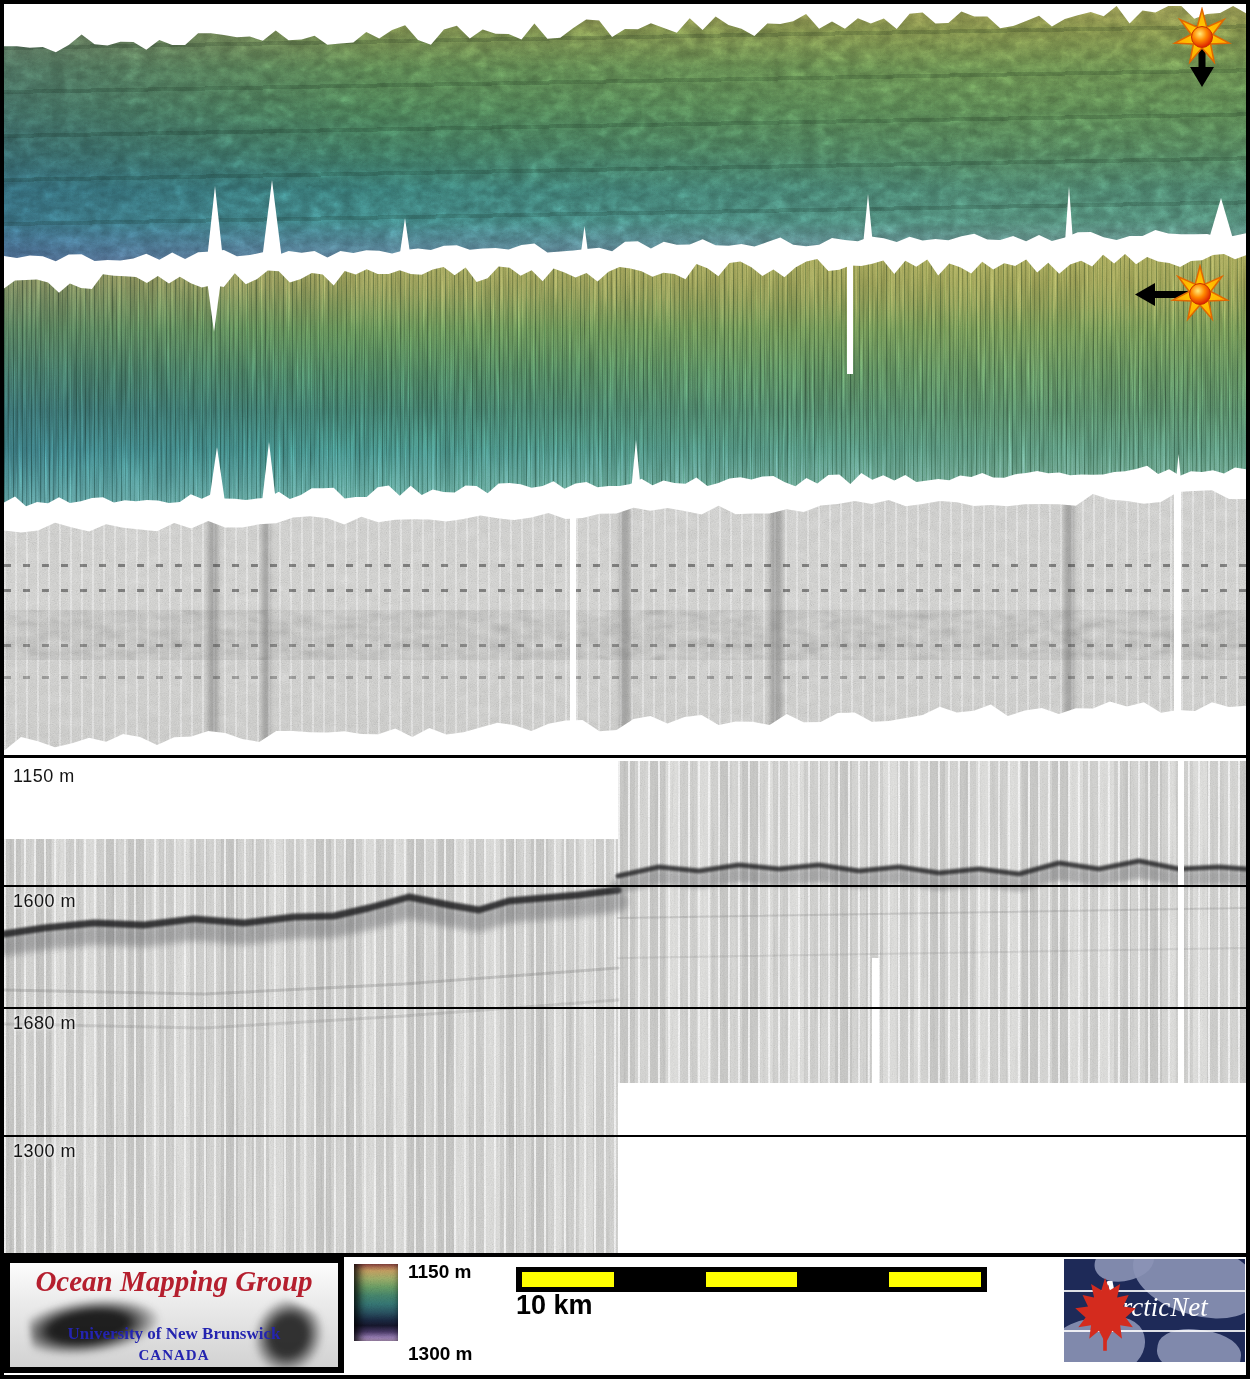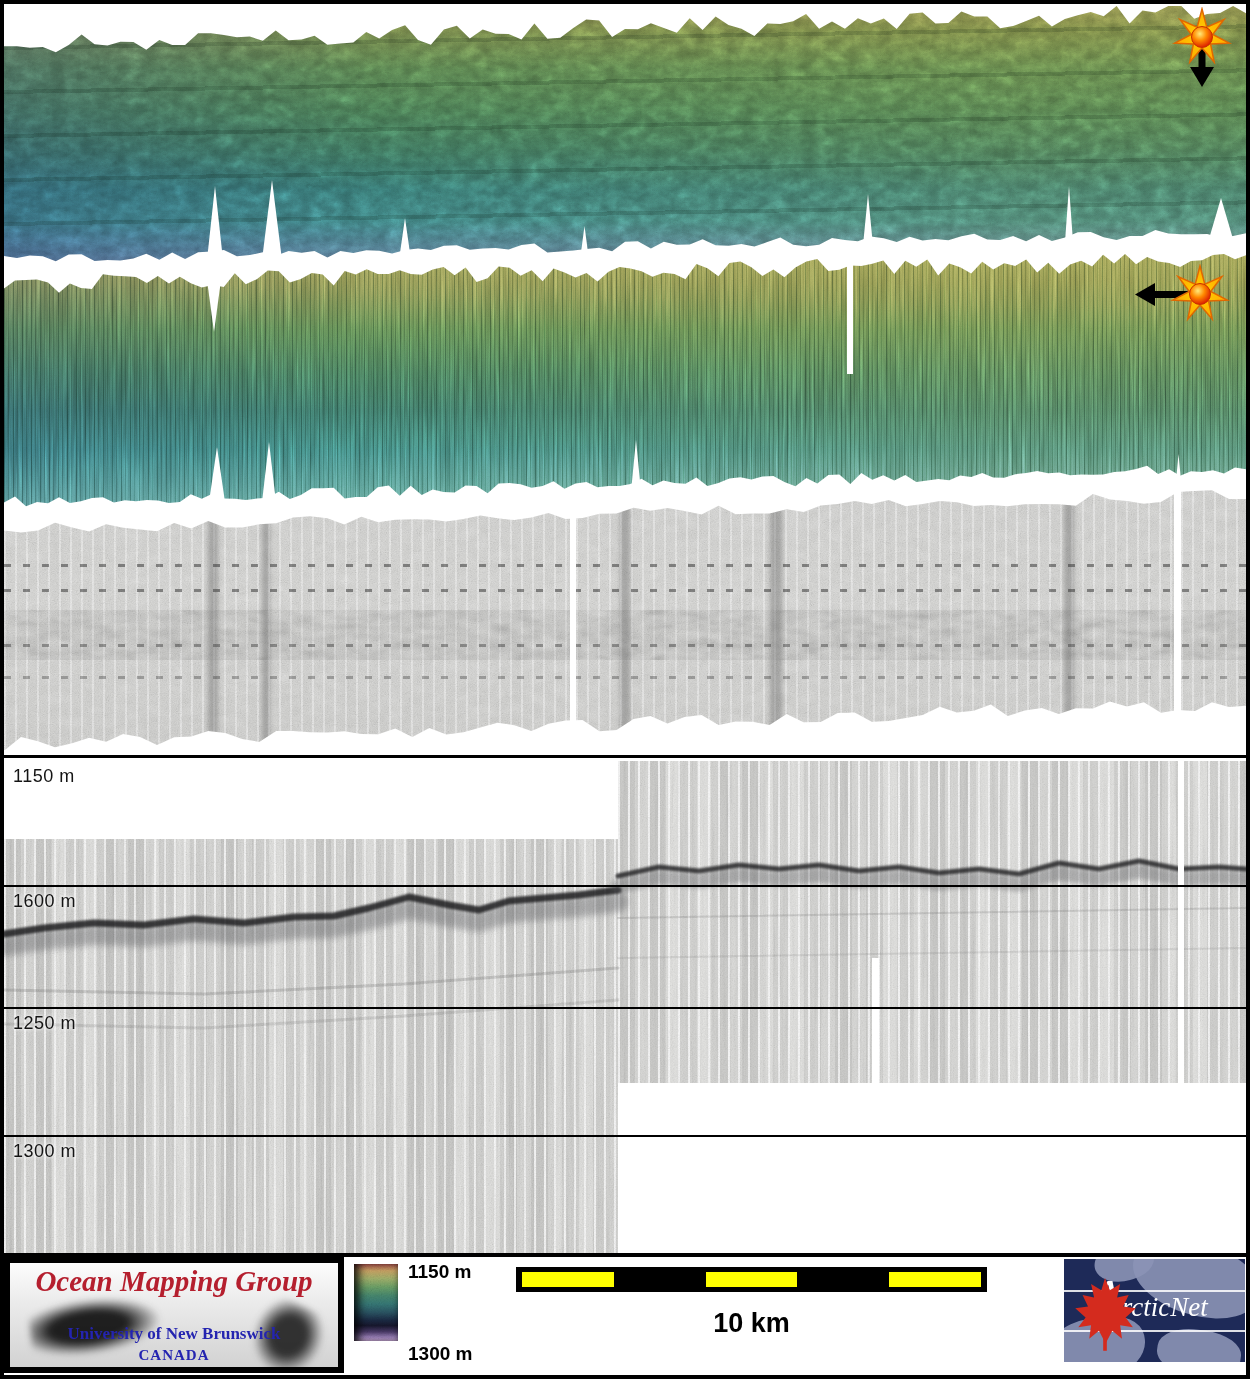--- a/index.html
+++ b/index.html
@@ -65,21 +65,21 @@
   .sil2{left:242px;top:40px;width:70px;height:72px;transform:rotate(24deg);
     background:radial-gradient(ellipse at 50% 45%, rgba(30,30,30,.9) 0 35%, rgba(30,30,30,0) 70%);}
 
   .colorbar{position:absolute;left:350px;top:7px;width:44px;height:77px;
     box-shadow:inset 9px 0 9px -4px rgba(0,0,0,.85), inset -3px 0 5px -2px rgba(0,0,0,.4);
     background:linear-gradient(180deg,#a5524a 0,#c9a565 9%,#a3b36d 19%,#6da268 30%,#488a70 41%,#377a78 52%,#2b5564 63%,#1b2a44 73%,#17182e 80%,#4a3a68 88%,#9a80b8 95%,#bd9fca 100%);}
   .cb-label{position:absolute;font-size:19px;font-weight:bold;color:#000;}
   .scalebar{position:absolute;left:512px;top:10px;width:471px;height:25px;background:#000;padding:5px 6px;
     box-sizing:border-box;display:flex;}
   .scalebar .seg{flex:1;}
-  .km-label{position:absolute;left:512px;top:51px;width:471px;text-align:center;font-size:27px;font-weight:bold;color:#000;}
+  .km-label{position:absolute;left:512px;top:33px;width:471px;text-align:left;font-size:27px;font-weight:bold;color:#000;}
 
   .arcticnet{position:absolute;left:1060px;top:2px;width:181px;height:103px;background:#1e2a58;overflow:hidden;
     box-shadow:0 0 0 2px #fff;}
   .landmass{position:absolute;background:#8b94b6;opacity:.9;}
   .lm1{right:-16px;top:-16px;width:130px;height:72px;border-radius:38% 52% 46% 55%;transform:rotate(14deg);}
   .lm2{left:-18px;bottom:-20px;width:100px;height:64px;border-radius:48% 40% 55% 42%;transform:rotate(-10deg);}
   .lm3{right:4px;bottom:-14px;width:84px;height:46px;border-radius:45%;transform:rotate(8deg);}
   .lm4{left:30px;top:-18px;width:60px;height:40px;border-radius:50% 38% 44% 52%;transform:rotate(-16deg);}
   .an-line{position:absolute;left:0;right:0;height:2px;background:rgba(255,255,255,.85);}
   .an-text{position:absolute;left:26px;top:14px;color:#fff;font-family:"Liberation Serif",serif;
@@ -212,21 +212,21 @@
 
     <div class="vgap" style="left:868px;top:200px;width:7px;height:125px"></div>
     <div class="vgap" style="left:1174px;top:3px;width:6px;height:322px"></div>
 
     <div class="gridline" style="top:127px"></div>
     <div class="gridline" style="top:249px"></div>
     <div class="gridline" style="top:377px"></div>
 
     <div class="depth-label" style="top:8px">1150 m</div>
     <div class="depth-label" style="top:133px">1600 m</div>
-    <div class="depth-label" style="top:255px">1250 m</div>
+    <div class="depth-label" style="top:255px">1680 m</div>
     <div class="depth-label" style="top:383px">1300 m</div>
   </div>
 
   <div class="sun-marker" style="left:1168px;top:3px">
     <svg width="60" height="86" viewBox="0 0 60 86">
       <rect x="26.5" y="32" width="7" height="32" fill="#000"></rect>
       <polygon points="18,60 42,60 30,80" fill="#000"></polygon>
       <polygon points="30,2 34.8,20.1 51.9,12.5 40.7,27.5 57.3,36.2 38.6,36.9 42.2,55.2 30,41 17.8,55.2 21.4,36.9 2.7,36.2 19.3,27.5 8.1,12.5 25.2,20.1" fill="url(#sunRay)" stroke="#e06800" stroke-width="1.5"></polygon>
       <circle cx="30" cy="30" r="10.5" fill="url(#sunCore)" stroke="#c83000" stroke-width="1"></circle>
     </svg>

